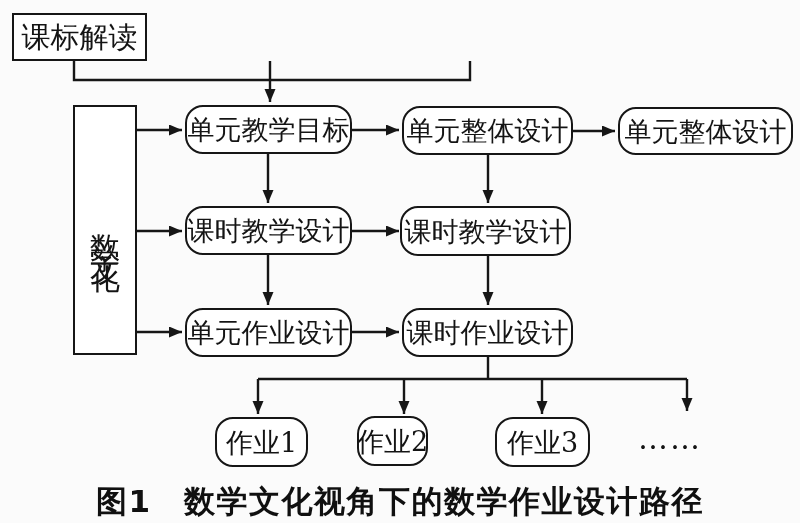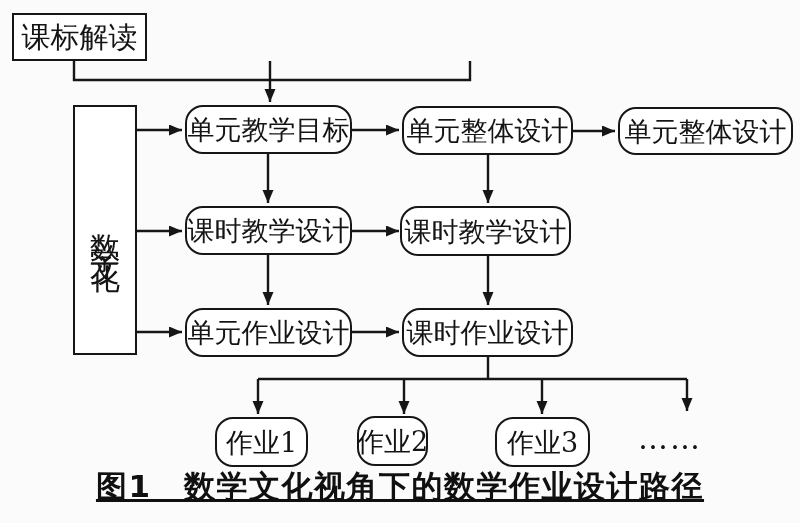--- a/index.html
+++ b/index.html
@@ -37,29 +37,28 @@
   }
   .ellipsis-label {
     position: absolute;
     font-size: 30px;
     letter-spacing: 2px;
     line-height: 1;
     z-index: 1;
   }
   .caption {
     position: absolute;
-    left: 0; top: 466px;
+    left: 0; top: 481px;
     width: 800px;
     text-align: center;
     font-family: "DejaVu Sans", sans-serif;
     font-weight: bold;
     font-size: 31px;
     letter-spacing: 1.5px;
     color: #101010;
-    text-decoration: underline;
   }
 </style>
 </head>
 <body>
 
 <div class="stage">
 
   <svg class="edges" width="800" height="523" viewBox="0 0 800 523">
     <defs>
       <marker id="arw" markerUnits="userSpaceOnUse" markerWidth="14" markerHeight="12" refX="13" refY="5.5" orient="auto">

